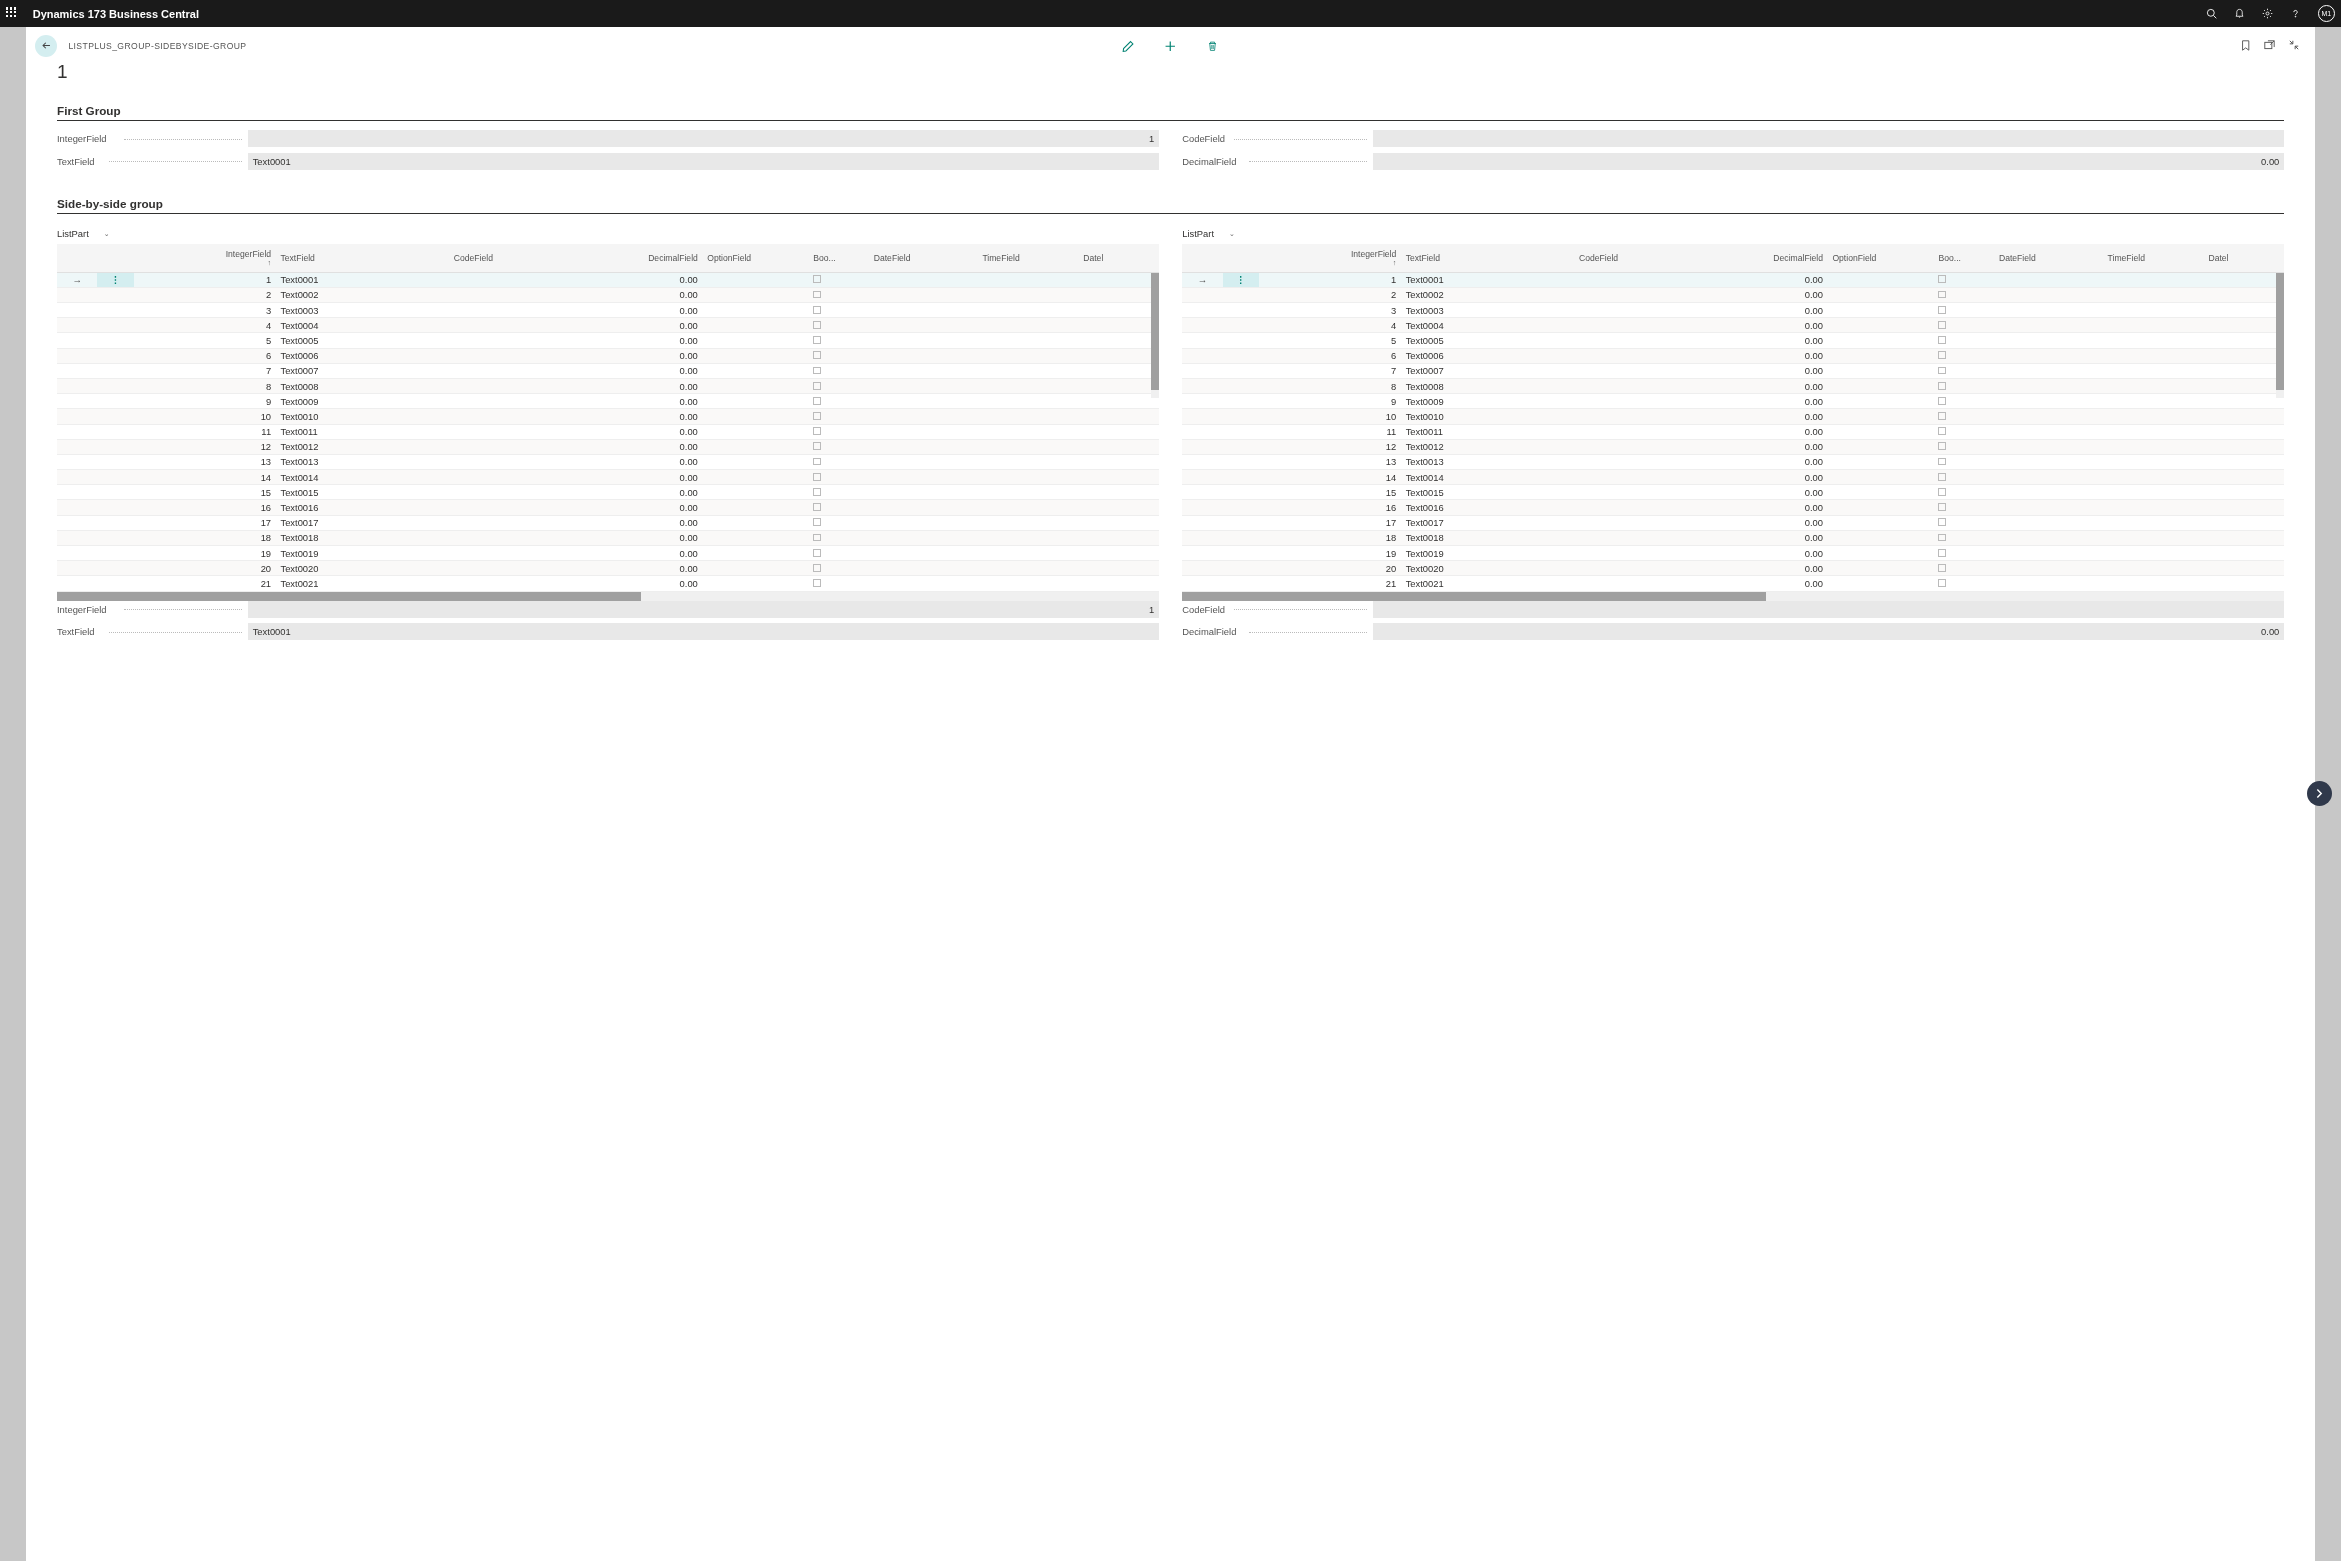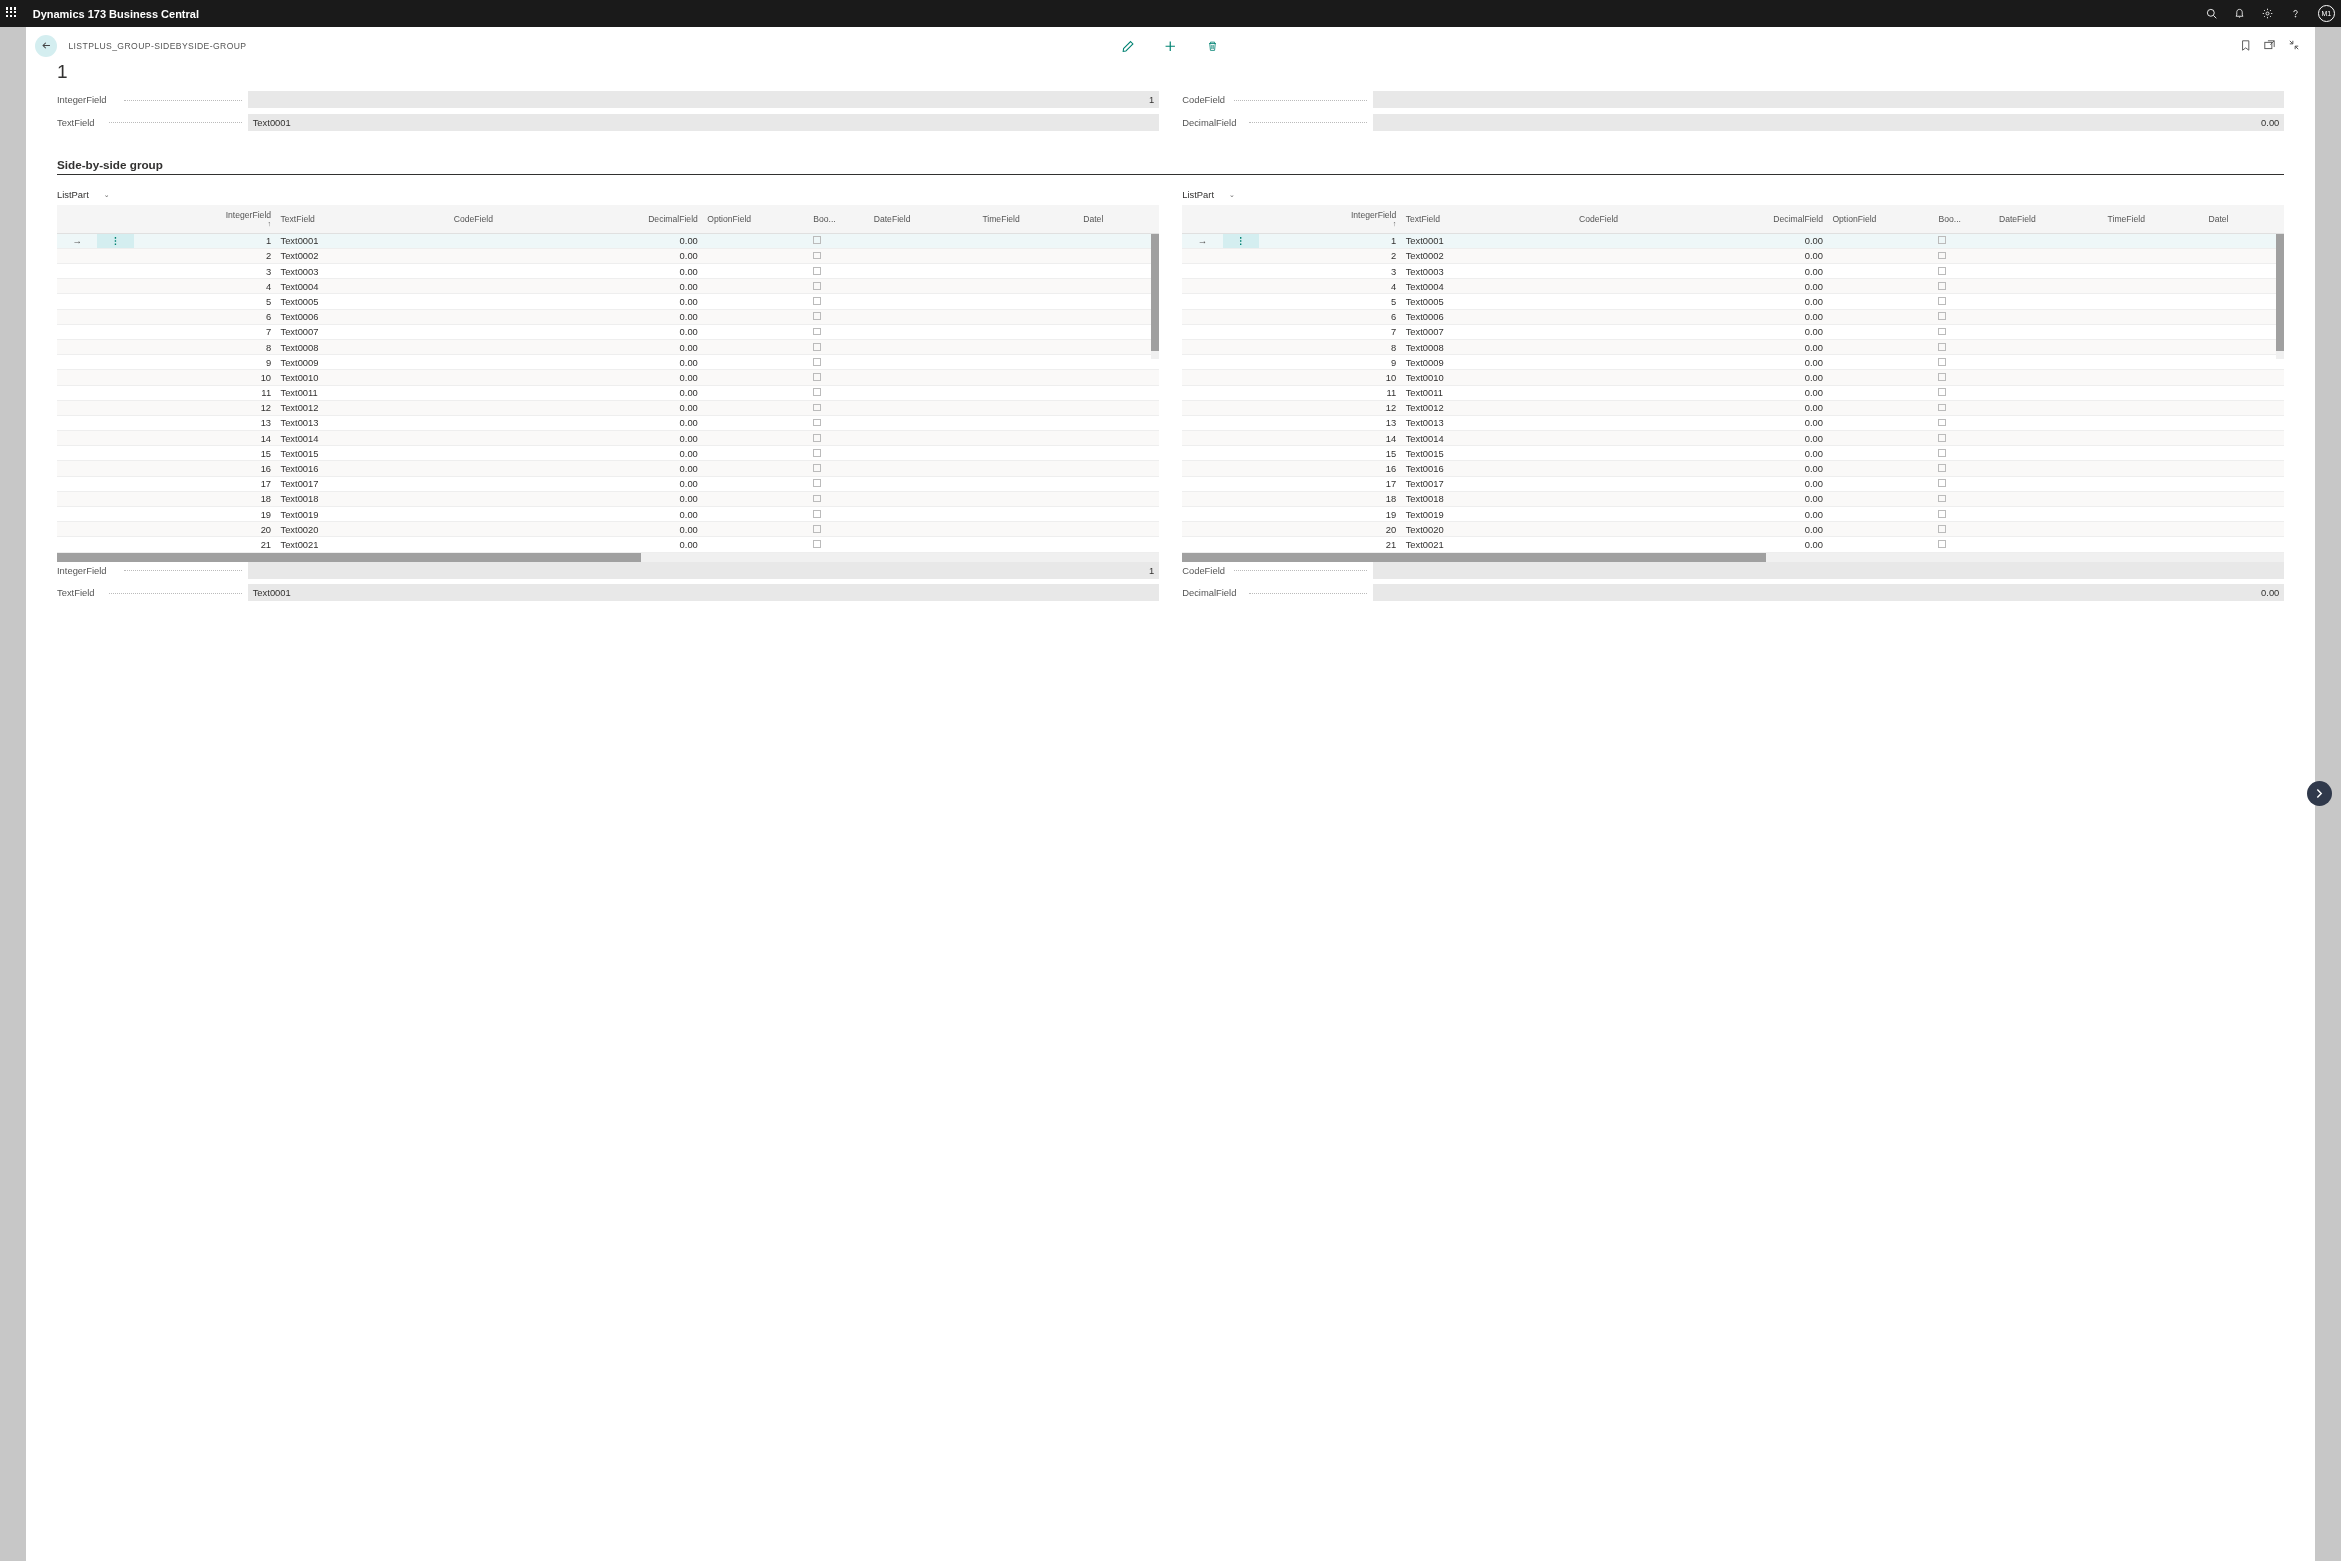--- a/index.html
+++ b/index.html
@@ -138,20 +138,21 @@
           <svg width="10" height="10" viewBox="0 0 13 13" fill="none" stroke="#555" stroke-width="1.3">
             <path d="M1 5l4 0 0-4M12 8l-4 0 0 4M5 5L1 1M8 8l4 4"></path>
           </svg>
         </span>
     </div>
   </div>
   <div class="page-title">1</div>
 
   <div class="content">
 
+    <div class="group-title">First Group</div>
     <div class="fields-row" id="first-group">
         <div class="fields-col">
           <div class="field">
             <div class="field-label" style="--dotstart: 67px;">IntegerField</div>
             <div class="field-input right">1</div>
           </div>
           <div class="field">
             <div class="field-label" style="--dotstart: 52px;">TextField</div>
             <div class="field-input">Text0001</div>
           </div>

